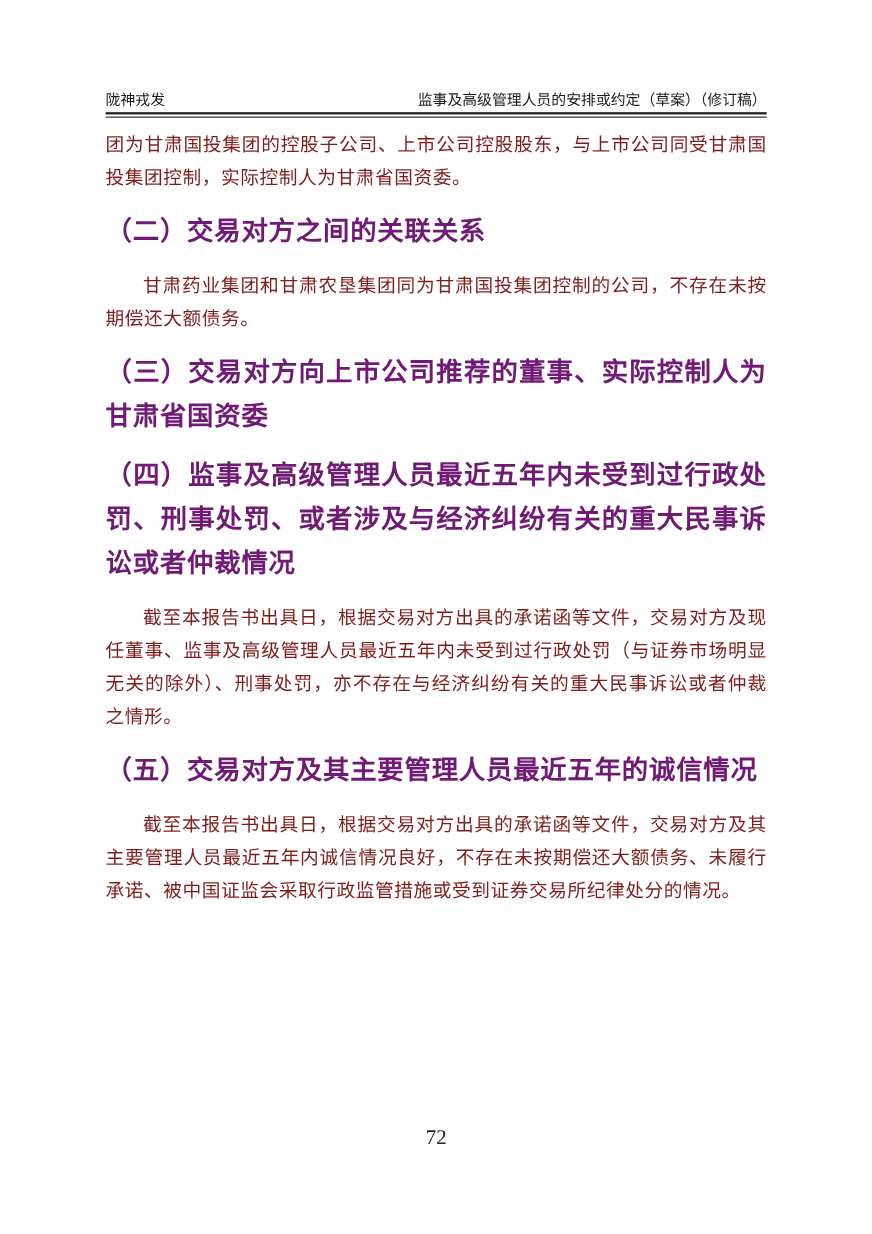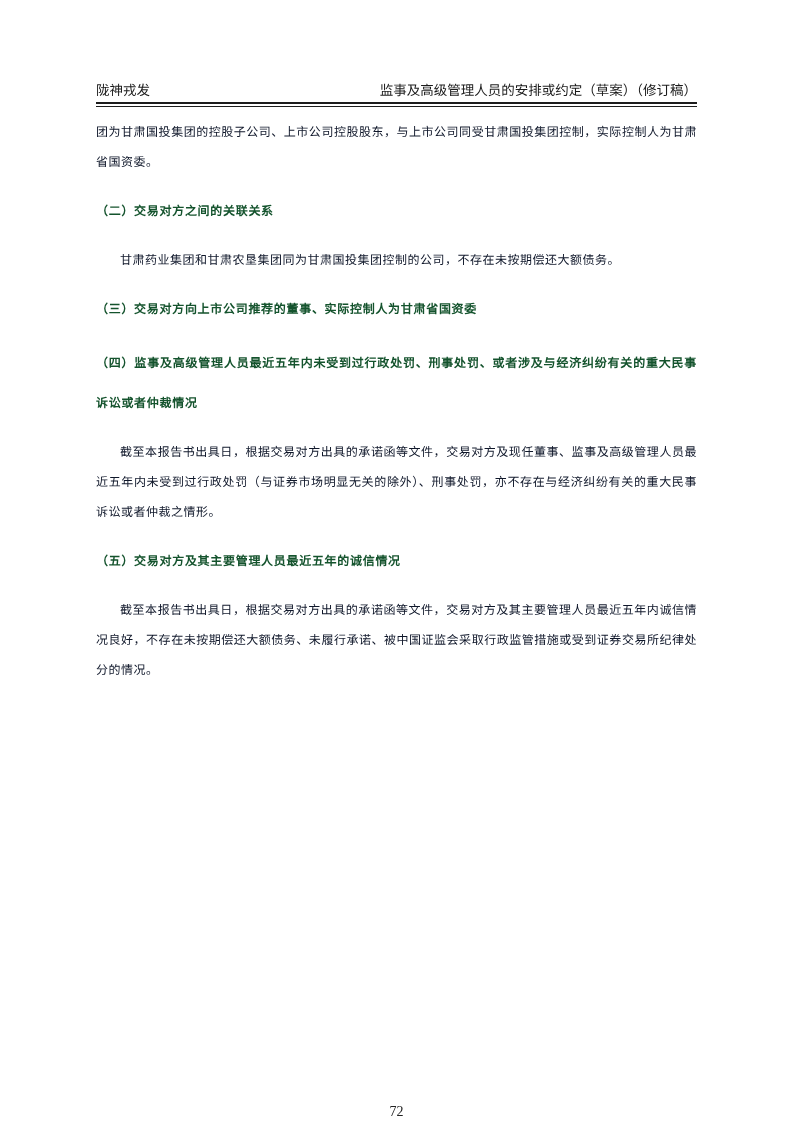--- a/index.html
+++ b/index.html
@@ -43,49 +43,49 @@
 
   
   .doc-main {
     position: absolute;
     left: 96px;
     top: 89px;
     width: 601px;
   }
   .para {
     margin: 0;
-    font-size: 12px;
+    font-size: 17px;
     line-height: 30px;
     letter-spacing: 0.5px;
     text-align: justify;
     text-indent: 2em;
-    color: #0f172a;
+    color: #7f1d1d;
   }
   .para.continued {
     text-indent: 0;
   }
   .sec-heading {
     margin: 14px 0;
     font-family: "Liberation Sans", sans-serif;
     font-weight: bold;
-    font-size: 12px;
+    font-size: 24px;
     line-height: 40px;
     letter-spacing: 0.7px;
     text-align: justify;
-    color: #14532d;
+    color: #701a75;
   }
 
   
   .page-footer {
     position: absolute;
     left: 0;
     right: 0;
-    top: 1076px;
+    top: 996px;
     text-align: center;
-    font-size: 14px;
+    font-size: 19px;
     color: #222222;
   }
 </style>
 </head>
 <body>
 
 <div class="page">
 
   <header class="page-header">
     <div class="header-row">

